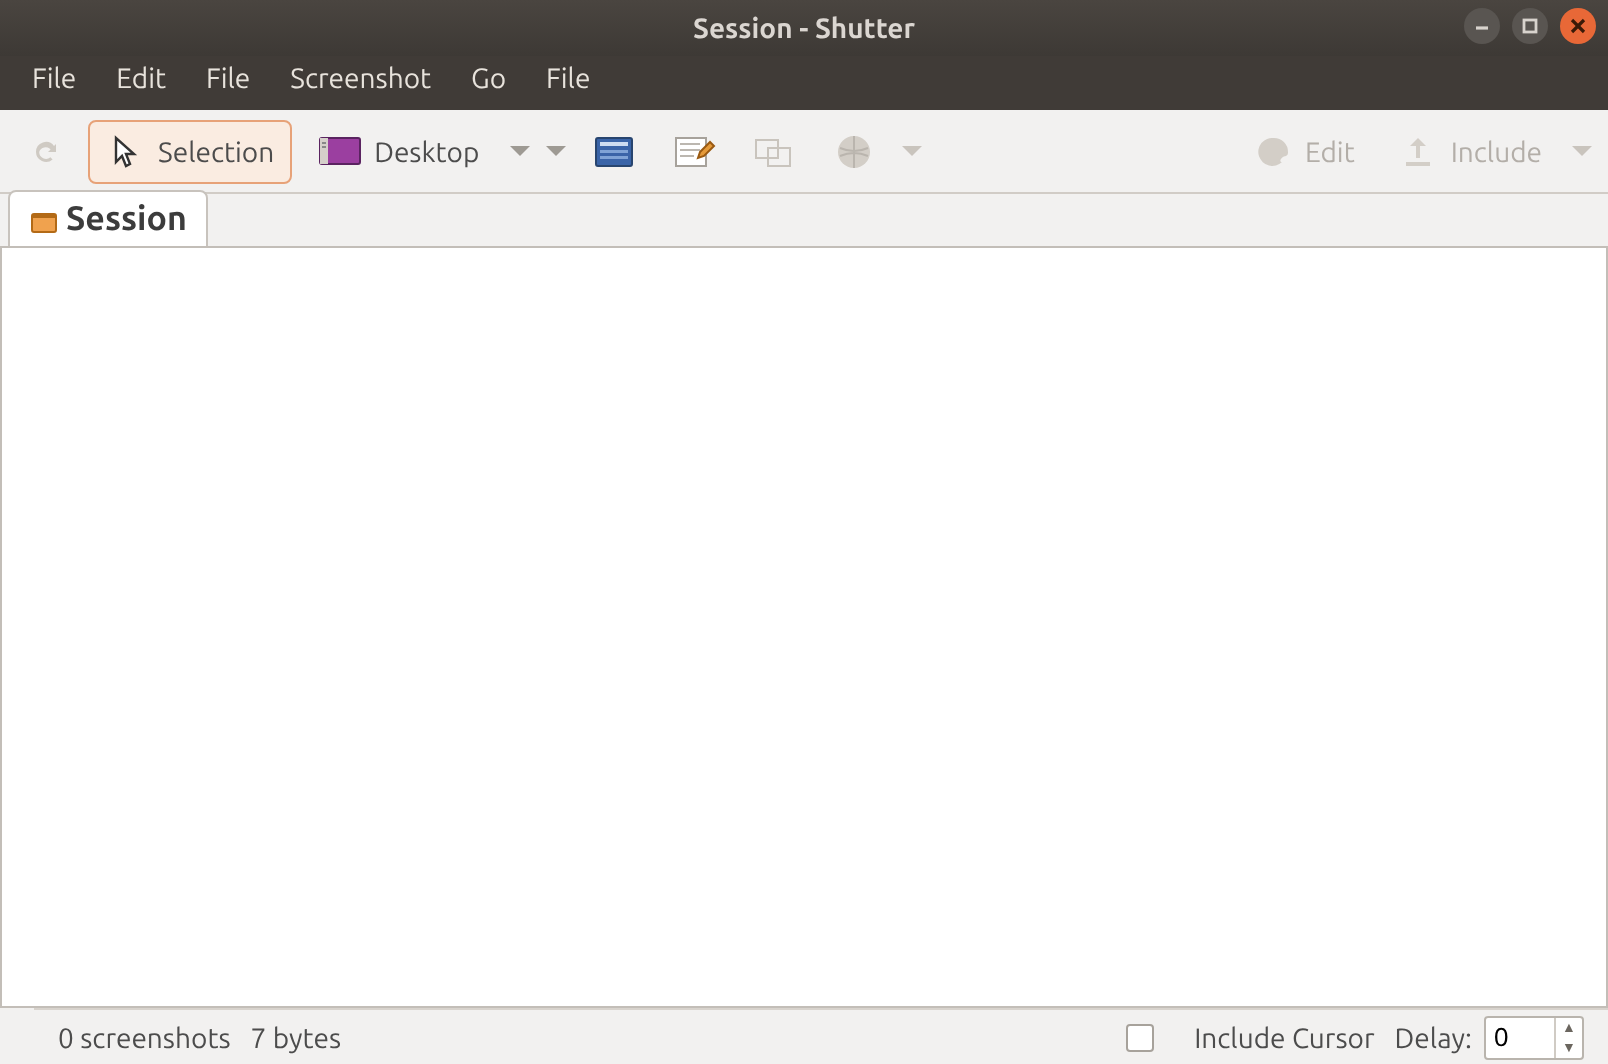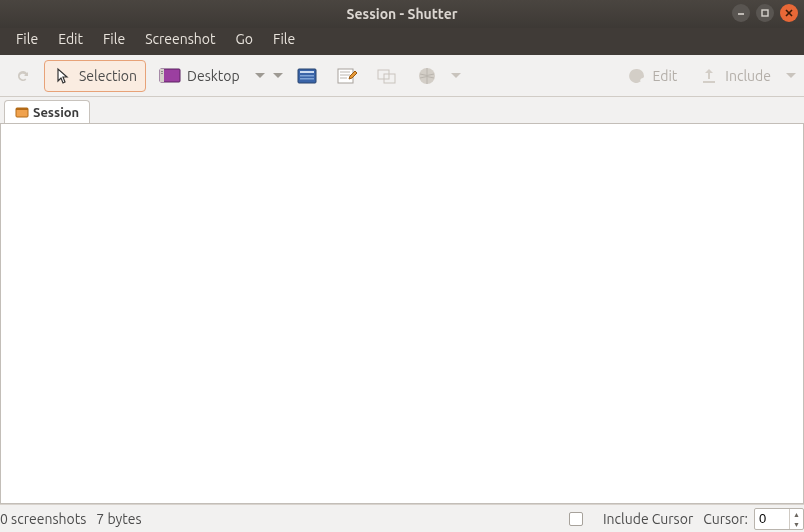--- a/index.html
+++ b/index.html
@@ -109,45 +109,46 @@
   }
   .tab {
     display: flex;
     align-items: center;
     gap: 4px;
     padding: 4px 10px;
     background: #ffffff;
     border: 1px solid #c8c3bd;
     border-bottom: none;
     border-radius: 4px 4px 0 0;
-    font-size: 13px;
+    font-size: 17px;
     font-weight: bold;
     color: #3c3c3c;
   }
   .tab .tabicon { width:14px; height:14px; }
 
   
   .content {
     flex: 1;
     background: #ffffff;
     border: 1px solid #c3beb8;
     margin: 0;
   }
 
   
   .statusbar {
     height: 28px;
     background: #f2f1f0;
     border-top: 1px solid #d8d3cd;
     display: flex;
     align-items: center;
-    padding: 0 0;
+    padding: 0 12px;
     font-size: 14px;
     color: #4c4c4c;
     gap: 10px;
+    margin-left: 17px;
   }
   .statusbar .status-left { display:flex; gap:10px; }
   .statusbar .spacer { flex: 1; }
   .checkbox {
     width: 14px; height: 14px;
     border: 1px solid #a7a29b;
     border-radius: 2px;
     background: #fff;
     display:inline-block;
   }
@@ -342,21 +343,21 @@
   <div class="status-left">
     <span>0 screenshots</span>
     <span>7 bytes</span>
   </div>
   <div class="spacer"></div>
   <label class="check-wrap">
     <span class="checkbox"></span>
     <span>Include Cursor</span>
   </label>
   <div class="delay-wrap">
-    <span>Cursor:</span>
+    <span>Delay:</span>
     <div class="spinbox">
       <input type="text" value="0" style="">
       <div class="arrows">
         <div>▲</div>
         <div>▼</div>
       </div>
     </div>
   </div>
 </div>
 

